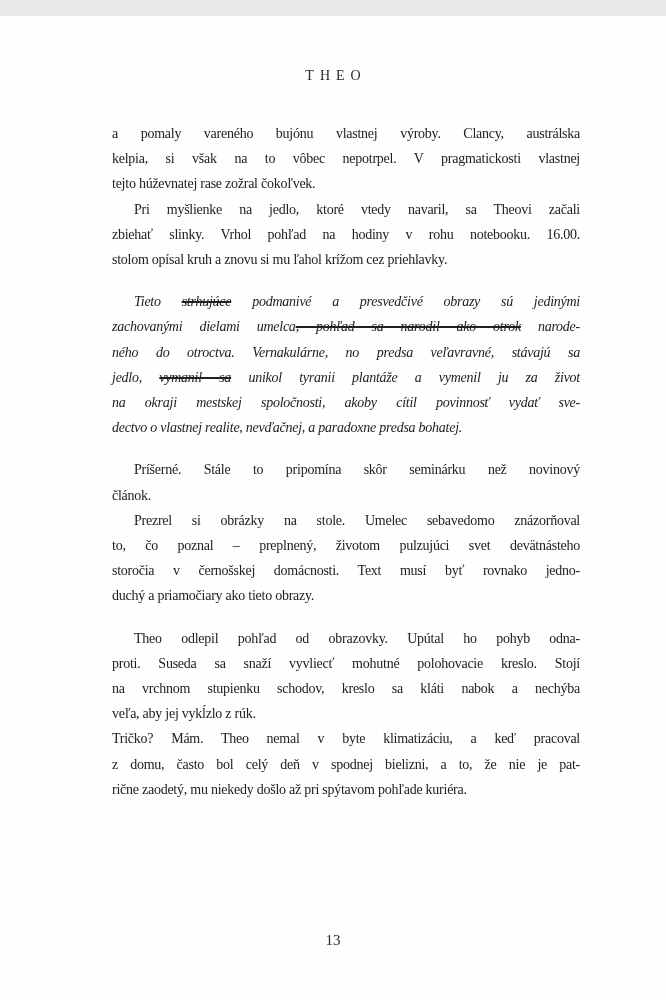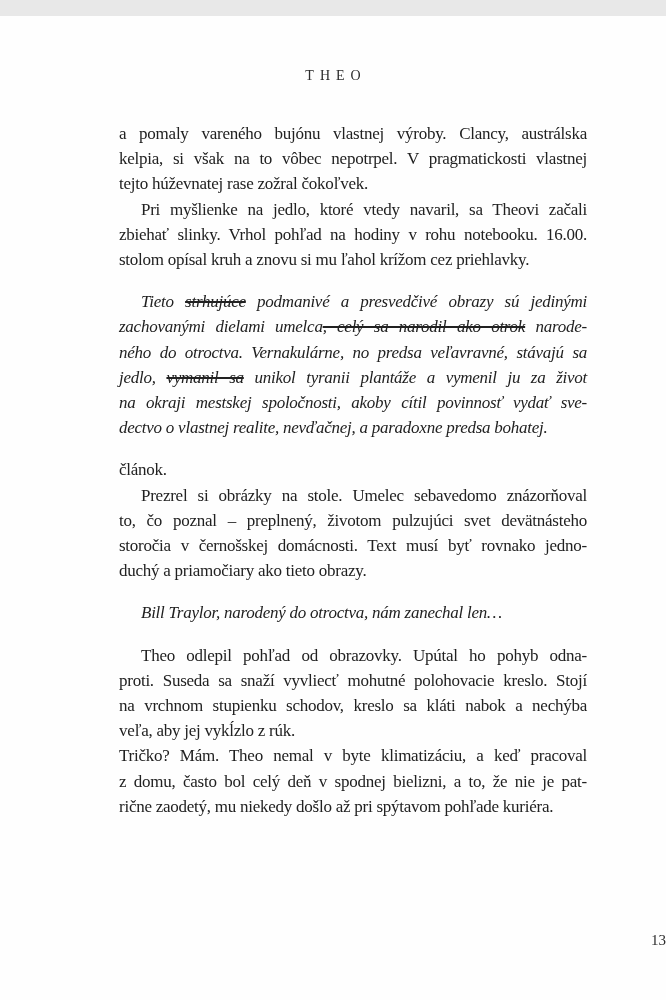--- a/index.html
+++ b/index.html
@@ -23,24 +23,24 @@
     left: 0;
     right: 0;
     text-align: center;
     font-size: 14px;
     letter-spacing: 6px;
     text-indent: 6px;
     color: #2b2b2b;
   }
   .text-block {
     position: absolute;
-    left: 119px;
+    left: 112px;
     top: 105px;
     width: 468px;
-    font-size: 17px;
+    font-size: 14px;
     letter-spacing: -0.25px;
     line-height: 25.2px;
   }
   .para { margin: 0; }
   .para.spaced { margin-top: 17px; }
   .para.italic { font-style: italic; }
   .line {
     text-align: justify;
     text-align-last: justify;
   }
@@ -48,21 +48,21 @@
   .line.indent { padding-left: 22px; }
   .strike {
     text-decoration: line-through;
     text-decoration-thickness: 1.6px;
   }
   .page-number {
     position: absolute;
     top: 916px;
     left: 0;
     right: 0;
-    text-align: right;
+    text-align: center;
     font-size: 15px;
     color: #2b2b2b;
   }
 </style>
 </head>
 <body>
 
 <div class="book-page">
   <div class="running-header">THEO</div>
 
@@ -72,37 +72,35 @@
         <div class="line"><span>kelpia, si však na to vôbec nepotrpel. V pragmatickosti vlastnej</span></div>
         <div class="line last"><span>tejto húževnatej rase zožral čokoľvek.</span></div>
       </div>
       <div class="para">
         <div class="line indent"><span>Pri myšlienke na jedlo, ktoré vtedy navaril, sa Theovi začali</span></div>
         <div class="line"><span>zbiehať slinky. Vrhol pohľad na hodiny v rohu notebooku. 16.00.</span></div>
         <div class="line last"><span>stolom opísal kruh a znovu si mu ľahol krížom cez priehlavky.</span></div>
       </div>
       <div class="para italic spaced">
         <div class="line indent"><span>Tieto </span><span class="strike">strhujúce</span><span> podmanivé a presvedčivé obrazy sú jedinými</span></div>
-        <div class="line"><span>zachovanými dielami umelca</span><span class="strike">, celý sa narodil ako otrok</span><span> narode-</span></div>
+        <div class="line"><span>zachovanými dielami umelca</span><span class="strike">, pohľad sa narodil ako otrok</span><span> narode-</span></div>
         <div class="line"><span>ného do otroctva. Vernakulárne, no predsa veľavravné, stávajú sa</span></div>
         <div class="line"><span>jedlo, </span><span class="strike">vymanil sa</span><span> unikol tyranii plantáže a vymenil ju za život</span></div>
         <div class="line"><span>na okraji mestskej spoločnosti, akoby cítil povinnosť vydať sve-</span></div>
         <div class="line last"><span>dectvo o vlastnej realite, nevďačnej, a paradoxne predsa bohatej.</span></div>
       </div>
       <div class="para spaced">
+        <div class="line indent"><span>Príšerné. Stále to pripomína skôr seminárku než novinový</span></div>
         <div class="line last"><span>článok.</span></div>
       </div>
       <div class="para">
         <div class="line indent"><span>Prezrel si obrázky na stole. Umelec sebavedomo znázorňoval</span></div>
         <div class="line"><span>to, čo poznal – preplnený, životom pulzujúci svet devätnásteho</span></div>
         <div class="line"><span>storočia v černošskej domácnosti. Text musí byť rovnako jedno-</span></div>
         <div class="line last"><span>duchý a priamočiary ako tieto obrazy.</span></div>
-      </div>
-      <div class="para italic spaced">
-        <div class="line last indent"><span>Bill Traylor, narodený do otroctva, nám zanechal len…</span></div>
       </div>
       <div class="para spaced">
         <div class="line indent"><span>Theo odlepil pohľad od obrazovky. Upútal ho pohyb odna-</span></div>
         <div class="line"><span>proti. Suseda sa snaží vyvliecť mohutné polohovacie kreslo. Stojí</span></div>
         <div class="line"><span>na vrchnom stupienku schodov, kreslo sa kláti nabok a nechýba</span></div>
         <div class="line last"><span>veľa, aby jej vykĺzlo z rúk.</span></div>
       </div>
       <div class="para">
         <div class="line"><span>Tričko? Mám. Theo nemal v byte klimatizáciu, a keď pracoval</span></div>
         <div class="line"><span>z domu, často bol celý deň v spodnej bielizni, a to, že nie je pat-</span></div>

